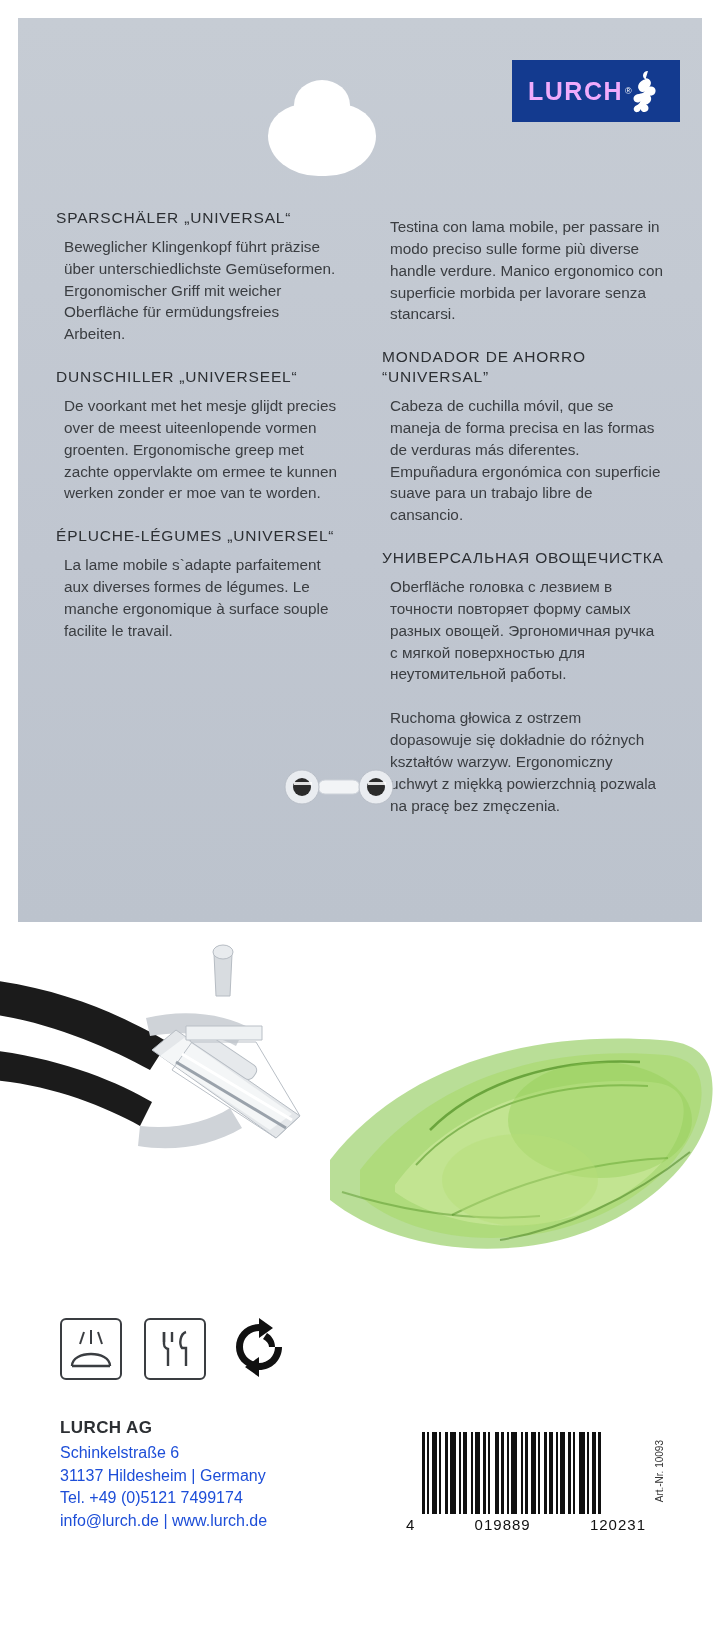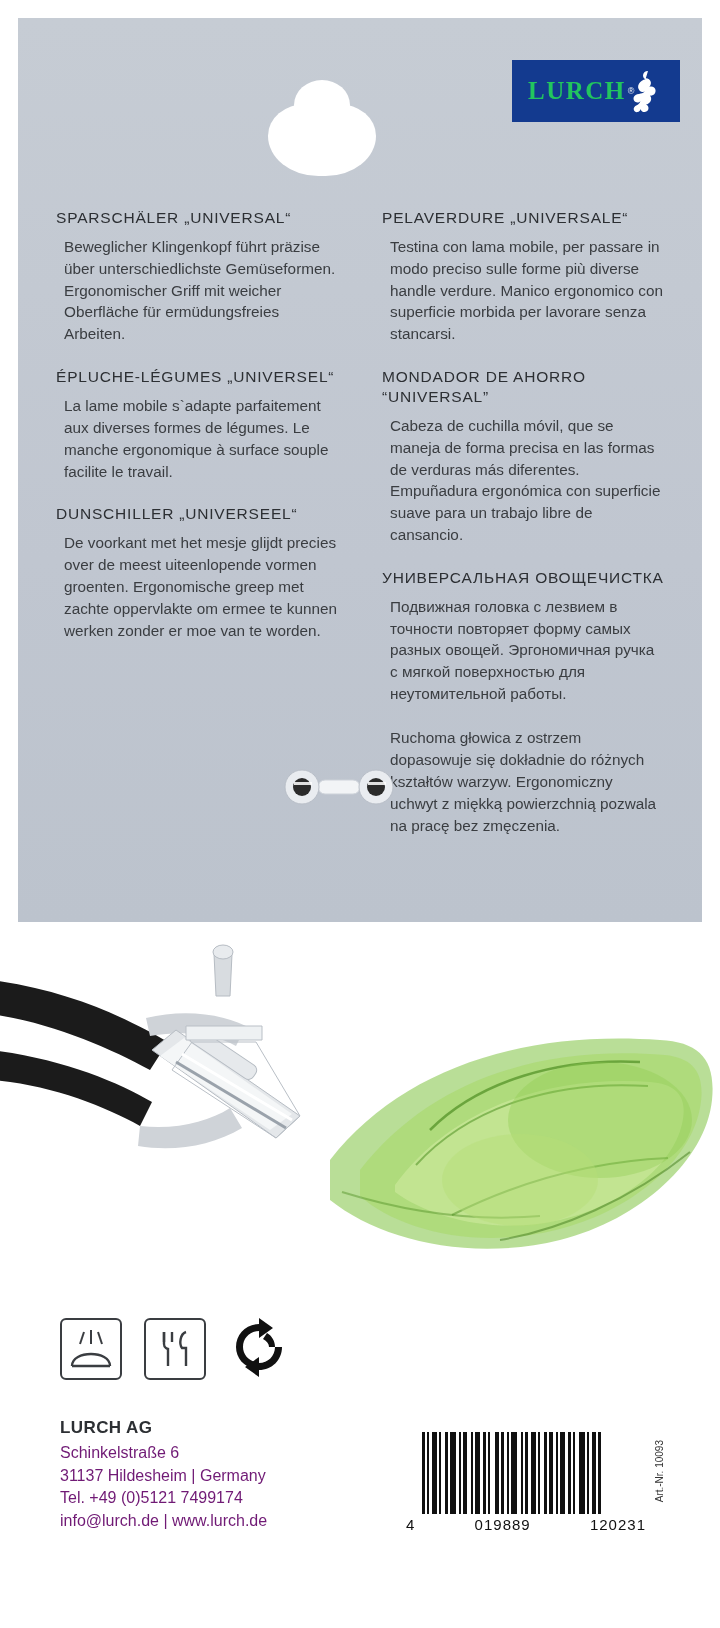--- a/index.html
+++ b/index.html
@@ -66,25 +66,25 @@
     top: 42px;
     width: 168px;
     height: 62px;
     background: #133a8f;
     display: flex;
     align-items: center;
     padding-left: 16px;
     box-sizing: border-box;
   }
   .logo-text {
-    color: #22c55e;
+    color: #f0abfc;
     font-size: 25px;
     letter-spacing: 1.5px;
     font-weight: 700;
-    font-family: Liberation Serif, serif;
+    font-family: Liberation Sans, sans-serif;
   }
   .logo-reg {
     color: #ffffff;
     font-size: 9px;
     vertical-align: super;
     margin-left: 2px;
   }
   .logo-mark {
     position: absolute;
     right: 18px;
@@ -168,21 +168,21 @@
   .address .name {
     font-size: 17px;
     font-weight: 700;
     letter-spacing: 0.4px;
     margin-bottom: 4px;
     font-family: "Liberation Sans", sans-serif;
   }
   .address .line {
     font-size: 16px;
     line-height: 1.42;
-    color: #701a75;
+    color: #1d4ed8;
     font-family: "Liberation Sans", sans-serif;
   }
 
   
   .barcode-wrap {
     position: absolute;
     left: 404px;
     top: 1432px;
     width: 244px;
     height: 108px;
@@ -245,41 +245,40 @@
       </svg>
     </div>
 
     <div class="cols">
       <div class="col">
         <div class="blk">
           <h3>SPARSCHÄLER „UNIVERSAL“</h3>
           <p>Beweglicher Klingenkopf führt präzise über unterschiedlichste Gemüseformen. Ergonomischer Griff mit weicher Oberfläche für ermüdungsfreies Arbeiten.</p>
         </div>
         <div class="blk">
+          <h3>DUNSCHILLER „UNIVERSEEL“</h3>
+          <p>De voorkant met het mesje glijdt precies over de meest uiteenlopende vormen groenten. Ergonomische greep met zachte oppervlakte om ermee te kunnen werken zonder er moe van te worden.</p>
+        </div>
+        <div class="blk">
           <h3>ÉPLUCHE-LÉGUMES „UNIVERSEL“</h3>
           <p>La lame mobile s`adapte parfaitement aux diverses formes de légumes. Le manche ergonomique à surface souple facilite le travail.</p>
         </div>
-        <div class="blk">
-          <h3>DUNSCHILLER „UNIVERSEEL“</h3>
-          <p>De voorkant met het mesje glijdt precies over de meest uiteenlopende vormen groenten. Ergonomische greep met zachte oppervlakte om ermee te kunnen werken zonder er moe van te worden.</p>
-        </div>
       </div>
 
       <div class="col">
         <div class="blk">
-          <h3>PELAVERDURE „UNIVERSALE“</h3>
           <p>Testina con lama mobile, per passare in modo preciso sulle forme più diverse handle verdure. Manico ergonomico con superficie morbida per lavorare senza stancarsi.</p>
         </div>
         <div class="blk">
           <h3>MONDADOR DE AHORRO “UNIVERSAL”</h3>
           <p>Cabeza de cuchilla móvil, que se maneja de forma precisa en las formas de verduras más diferentes. Empuñadura ergonómica con superficie suave para un trabajo libre de cansancio.</p>
         </div>
         <div class="blk">
           <h3>УНИВЕРСАЛЬНАЯ ОВОЩЕЧИСТКА</h3>
-          <p>Подвижная головка с лезвием в точности повторяет форму самых разных овощей. Эргономичная ручка с мягкой поверхностью для неутомительной работы.</p>
+          <p>Oberfläche головка с лезвием в точности повторяет форму самых разных овощей. Эргономичная ручка с мягкой поверхностью для неутомительной работы.</p>
         </div>
         <div class="blk indent">
           <p>Ruchoma głowica z ostrzem dopasowuje się dokładnie do różnych kształtów warzyw. Ergonomiczny uchwyt z miękką powierzchnią pozwala na pracę bez zmęczenia.</p>
         </div>
       </div>
     </div>
 
     <svg class="mini-peeler" viewBox="0 0 118 46">
       <rect x="38" y="14" width="42" height="14" rx="7" fill="#f2f4f6" stroke="#cdd2d9"></rect>
       <circle cx="22" cy="21" r="17" fill="#e9ecf0" stroke="#b9bfc8"></circle>

